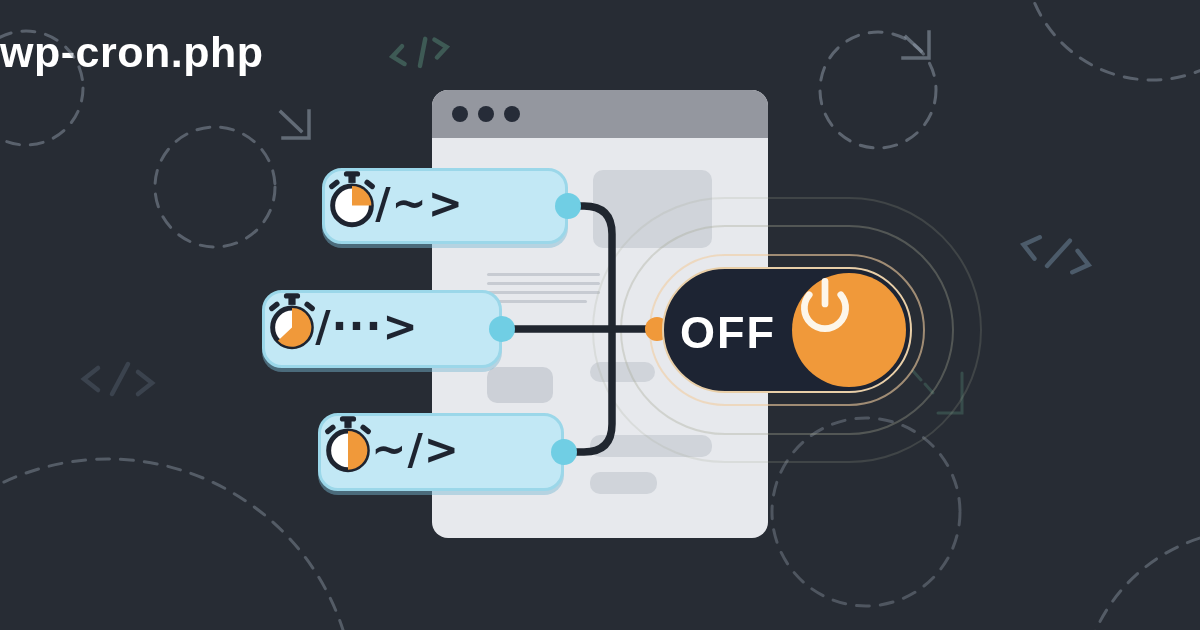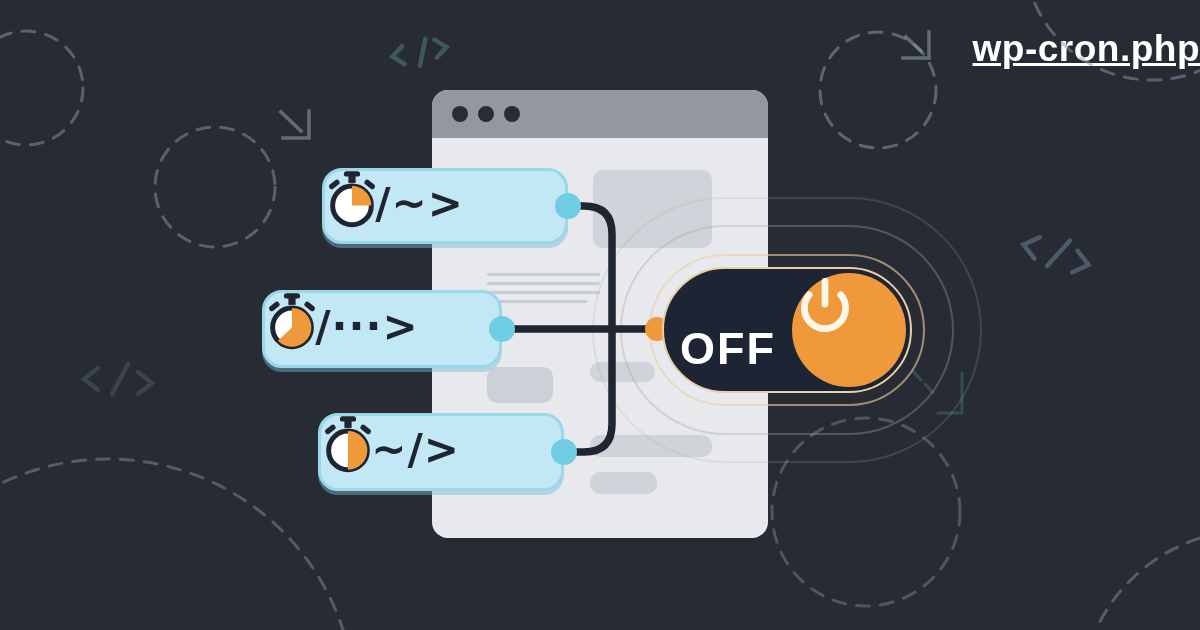--- a/index.html
+++ b/index.html
@@ -4,22 +4,22 @@
 <style>
   html,body{margin:0;padding:0;}
   #canvas{
     position:relative;width:1200px;height:630px;overflow:hidden;
     background:var(--background,#272C34);
     font-family:"Liberation Sans",sans-serif;
   }
   #canvas svg{position:absolute;left:0;top:0;}
   
   .page-title{
-    position:absolute;left:0;top:28px;width:1200px;text-align:right;
-    font-size:37px;font-weight:bold;color:#ffffff;letter-spacing:.5px;text-decoration:underline;
+    position:absolute;left:0;top:28px;width:1200px;text-align:left;
+    font-size:43px;font-weight:bold;color:#ffffff;letter-spacing:.5px;
   }
   
   .browser-window{
     position:absolute;left:432px;top:90px;width:336px;height:448px;
     background:var(--window-body,#E7E9ED);border-radius:16px;z-index:2;
   }
   .window-titlebar{
     position:absolute;left:0;top:0;width:100%;height:48px;
     background:var(--window-header,#94979F);
     border-radius:16px 16px 0 0;display:flex;align-items:center;gap:10px;
@@ -45,21 +45,21 @@
   }
   .connector-layer{z-index:5;}
   
   .wp-cron-toggle{
     position:absolute;left:662px;top:267px;width:250px;height:126px;
     box-sizing:border-box;z-index:6;
     background:var(--toggle-navy,#1D2433);
     border:2px solid #E9CFA8;border-radius:63px;
   }
   .toggle-state-label{
-    position:absolute;left:0;top:16px;width:128px;height:128px;
+    position:absolute;left:0;top:0;width:128px;height:128px;
     display:flex;align-items:center;justify-content:center;
     color:#ffffff;font-size:45px;font-weight:bold;letter-spacing:2px;
   }
   .power-button{
     position:absolute;right:4px;top:4px;width:114px;height:114px;border-radius:50%;
     background:var(--accent-orange,#F0993A);
     display:flex;align-items:center;justify-content:center;
   }
 </style>
 </head>

